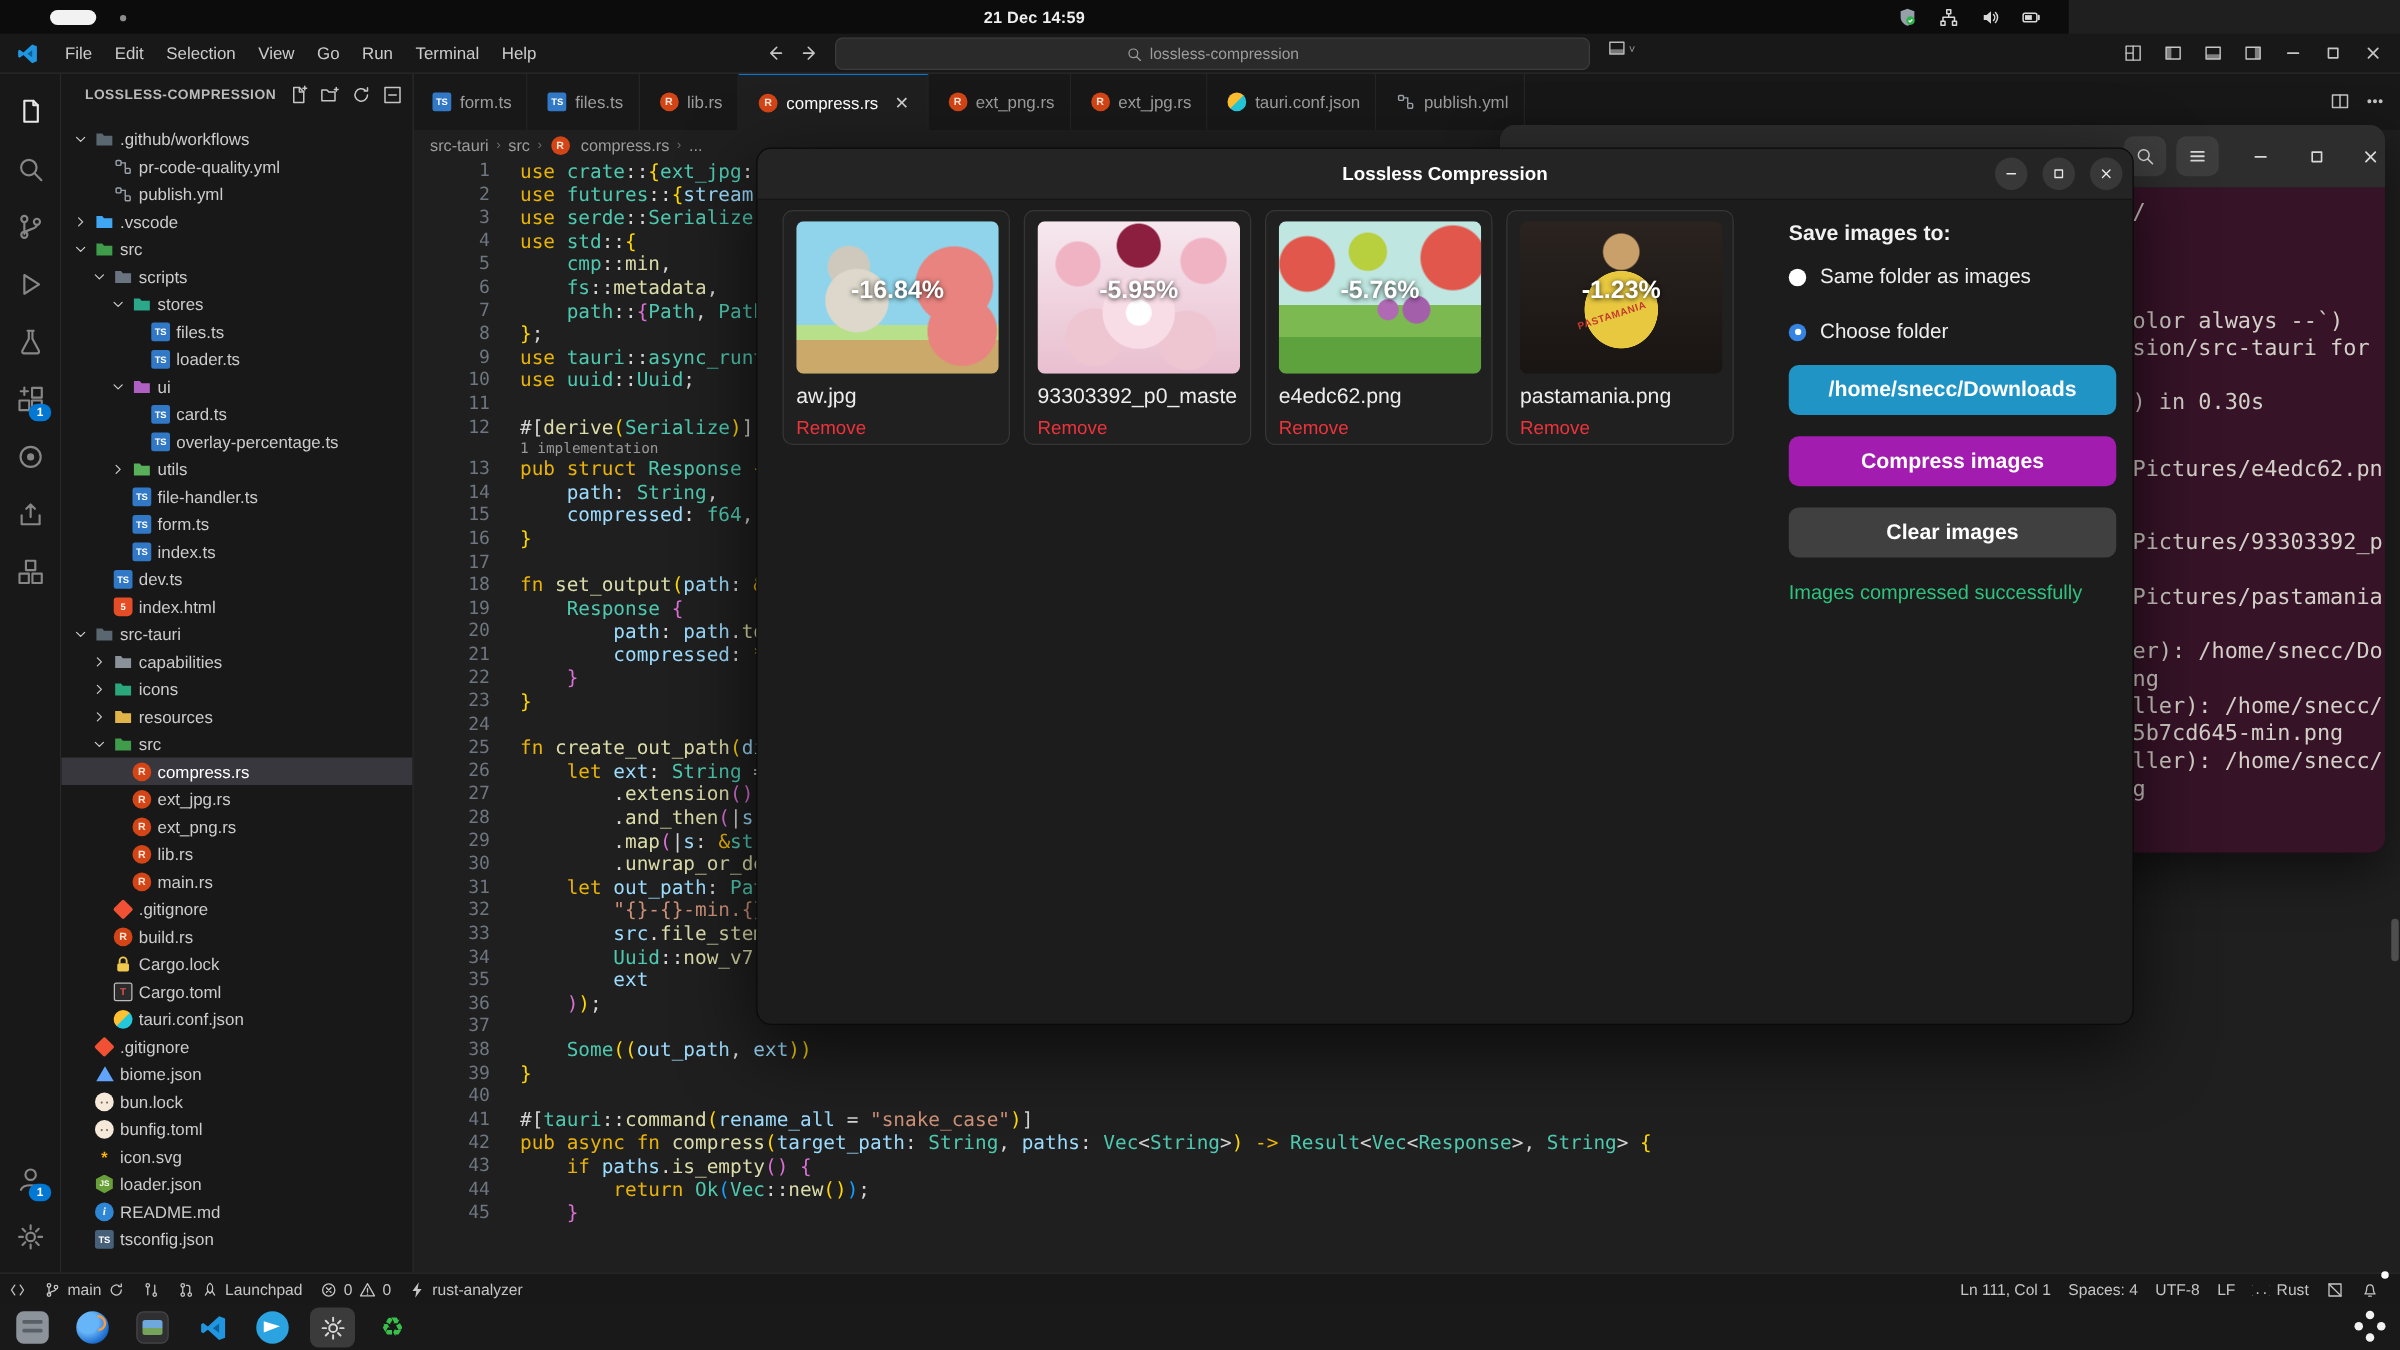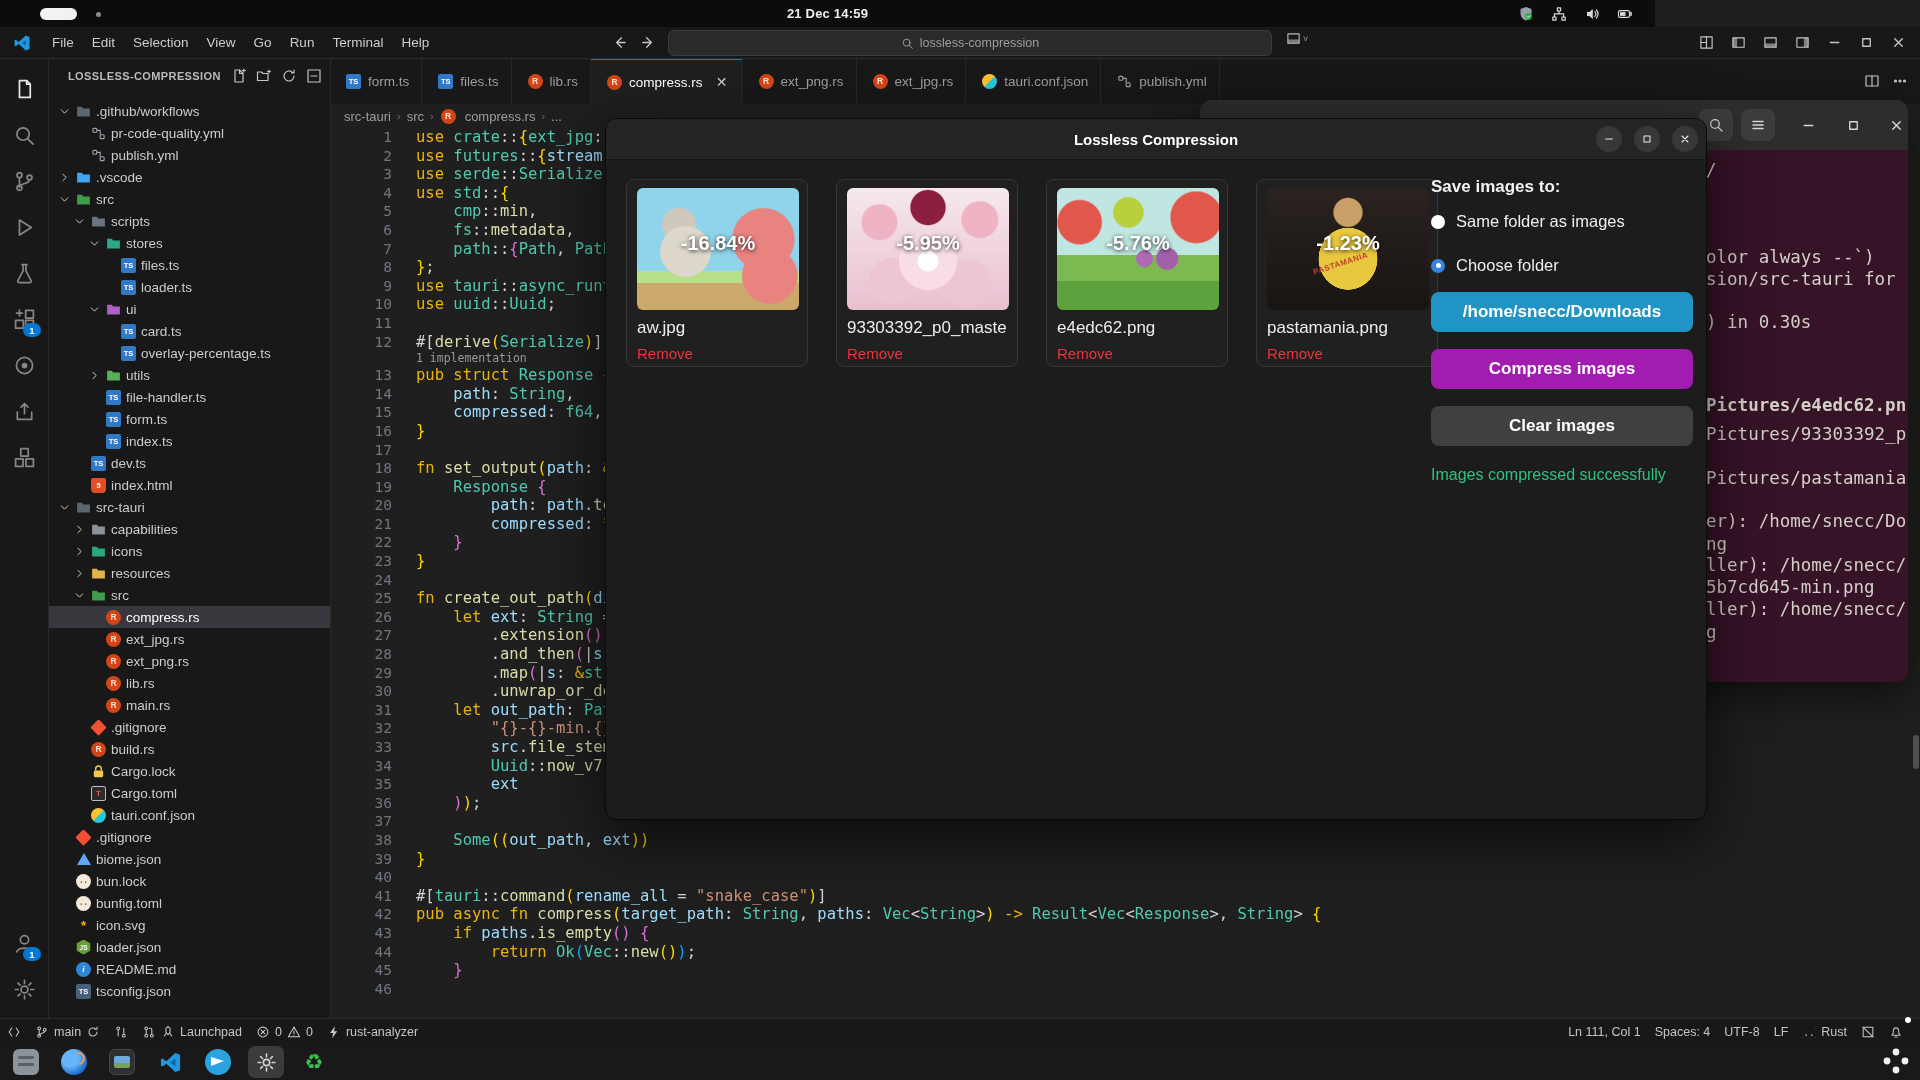--- a/index.html
+++ b/index.html
@@ -110,21 +110,21 @@
 
   
   #dialog{left:605px;top:118px;width:1100px;height:700px;z-index:30;border-radius:12px;overflow:hidden;
           background:#1c1c1c;box-shadow:0 18px 60px rgba(0,0,0,.65);border:1px solid #0a0a0a}
   #dlg-head{height:40px;background:#242424;border-bottom:1px solid #141414;position:relative;display:flex;
             align-items:center;justify-content:center}
   #dlg-title{font-size:15px;font-weight:700;color:#ffffff}
   .dlg-circle{position:absolute;top:7px;width:26px;height:26px;border-radius:50%;background:#383838;color:#e8e8e8;
               display:flex;align-items:center;justify-content:center;font-size:12px}
   .dlg-circle svg{width:12px;height:12px}
-  #cards{position:absolute;left:20px;top:60px;display:flex;gap:28px}
+  #cards{position:absolute;left:20px;top:49px;display:flex;gap:11px}
   .card{width:182px;height:188px;background:#202020;border:1px solid #363636;border-radius:8px;box-sizing:border-box;
         padding:8px 10px;position:relative}
   .thumb{width:162px;height:122px;border-radius:6px;position:relative;overflow:hidden}
   .pct{position:absolute;left:0;right:0;top:44px;text-align:center;color:#ffffff;font-size:20px;font-weight:700;
        text-shadow:0 1px 4px rgba(0,0,0,.85)}
   .cname{margin-top:8px;font-size:17px;color:#ededed;white-space:nowrap;overflow:hidden}
   .cremove{margin-top:7px;font-size:15px;color:#ed333b}
   .art-aw{background:
     radial-gradient(circle at 78% 42%, #e8837f 0 21%, transparent 22%),
     radial-gradient(circle at 82% 72%, #e8837f 0 17%, transparent 18%),
@@ -973,21 +973,20 @@
       <div class="cl"><span class="lnum">36</span><span class="tk-pn">    </span><span class="tk-b2">)</span><span class="tk-b1">)</span><span class="tk-pn">;</span></div>
       <div class="cl"><span class="lnum">37</span></div>
       <div class="cl"><span class="lnum">38</span><span class="tk-pn">    </span><span class="tk-ty">Some</span><span class="tk-b1">((</span><span class="tk-vr">out_path</span><span class="tk-pn">, </span><span class="tk-vr">ext</span><span class="tk-b1">))</span></div>
       <div class="cl"><span class="lnum">39</span><span class="tk-b1">}</span></div>
       <div class="cl"><span class="lnum">40</span></div>
       <div class="cl"><span class="lnum">41</span><span class="tk-pn">#[</span><span class="tk-ty">tauri</span><span class="tk-pn">::</span><span class="tk-fn">command</span><span class="tk-b1">(</span><span class="tk-vr">rename_all</span><span class="tk-pn"> = </span><span class="tk-st">"snake_case"</span><span class="tk-b1">)</span><span class="tk-pn">]</span></div>
       <div class="cl"><span class="lnum">42</span><span class="tk-kw">pub async fn </span><span class="tk-fn">compress</span><span class="tk-b1">(</span><span class="tk-vr">target_path</span><span class="tk-pn">: </span><span class="tk-ty">String</span><span class="tk-pn">, </span><span class="tk-vr">paths</span><span class="tk-pn">: </span><span class="tk-ty">Vec</span><span class="tk-pn">&lt;</span><span class="tk-ty">String</span><span class="tk-pn">&gt;</span><span class="tk-b1">)</span><span class="tk-pn"> </span><span class="tk-kw">-&gt;</span><span class="tk-pn"> </span><span class="tk-ty">Result</span><span class="tk-pn">&lt;</span><span class="tk-ty">Vec</span><span class="tk-pn">&lt;</span><span class="tk-ty">Response</span><span class="tk-pn">&gt;, </span><span class="tk-ty">String</span><span class="tk-pn">&gt; </span><span class="tk-b1">{</span></div>
       <div class="cl"><span class="lnum">43</span><span class="tk-pn">    </span><span class="tk-kw">if </span><span class="tk-vr">paths</span><span class="tk-pn">.</span><span class="tk-fn">is_empty</span><span class="tk-b2">()</span><span class="tk-pn"> </span><span class="tk-b2">{</span></div>
       <div class="cl"><span class="lnum">44</span><span class="tk-pn">        </span><span class="tk-kw">return </span><span class="tk-ty">Ok</span><span class="tk-b3">(</span><span class="tk-ty">Vec</span><span class="tk-pn">::</span><span class="tk-fn">new</span><span class="tk-b1">()</span><span class="tk-b3">)</span><span class="tk-pn">;</span></div>
       <div class="cl"><span class="lnum">45</span><span class="tk-pn">    </span><span class="tk-b2">}</span></div>
-      <div class="cl"><span class="lnum">46</span></div>
     </div>
 </div>
 <div class="abs" id="edscroll"></div>
 
 <div class="abs" id="terminal">
   <div id="term-head">
     <span class="term-sq" style="left:499px">
         <svg viewBox="0 0 16 16" fill="none" stroke="currentColor" stroke-width="1.2" stroke-linecap="round" stroke-linejoin="round" width="100%" height="100%">
           <circle cx="7" cy="7" r="4.3"></circle>
           <path d="M10.3 10.3L14 14"></path>
@@ -1012,21 +1011,21 @@
         <svg viewBox="0 0 16 16" fill="none" stroke="currentColor" stroke-width="1.2" stroke-linecap="round" stroke-linejoin="round" width="100%" height="100%">
           <path d="M4 4l8 8M12 4l-8 8" stroke-width="1.5"></path>
         </svg>
       </span>
   </div>
   <div id="term-body">
       <div class="tline" style="top: 10px;">/</div>
       <div class="tline" style="top: 97px;">olor always --`)</div>
       <div class="tline" style="top: 119px;">sion/src-tauri for</div>
       <div class="tline" style="top: 162px;">) in 0.30s</div>
-      <div class="tline" style="top: 245px; font-weight: bold;">Pictures/e4edc62.pn</div>
+      <div class="tline" style="top: 216px;">Pictures/e4edc62.pn</div>
       <div class="tline" style="top: 274px;">Pictures/93303392_p</div>
       <div class="tline" style="top: 318px;">Pictures/pastamania</div>
       <div class="tline" style="top: 361px;">er): /home/snecc/Do</div>
       <div class="tline" style="top: 384px;">ng</div>
       <div class="tline" style="top: 405px;">ller): /home/snecc/</div>
       <div class="tline" style="top: 427px;">5b7cd645-min.png</div>
       <div class="tline" style="top: 449px;">ller): /home/snecc/</div>
       <div class="tline" style="top: 472px;">g</div>
     </div>
 </div>

